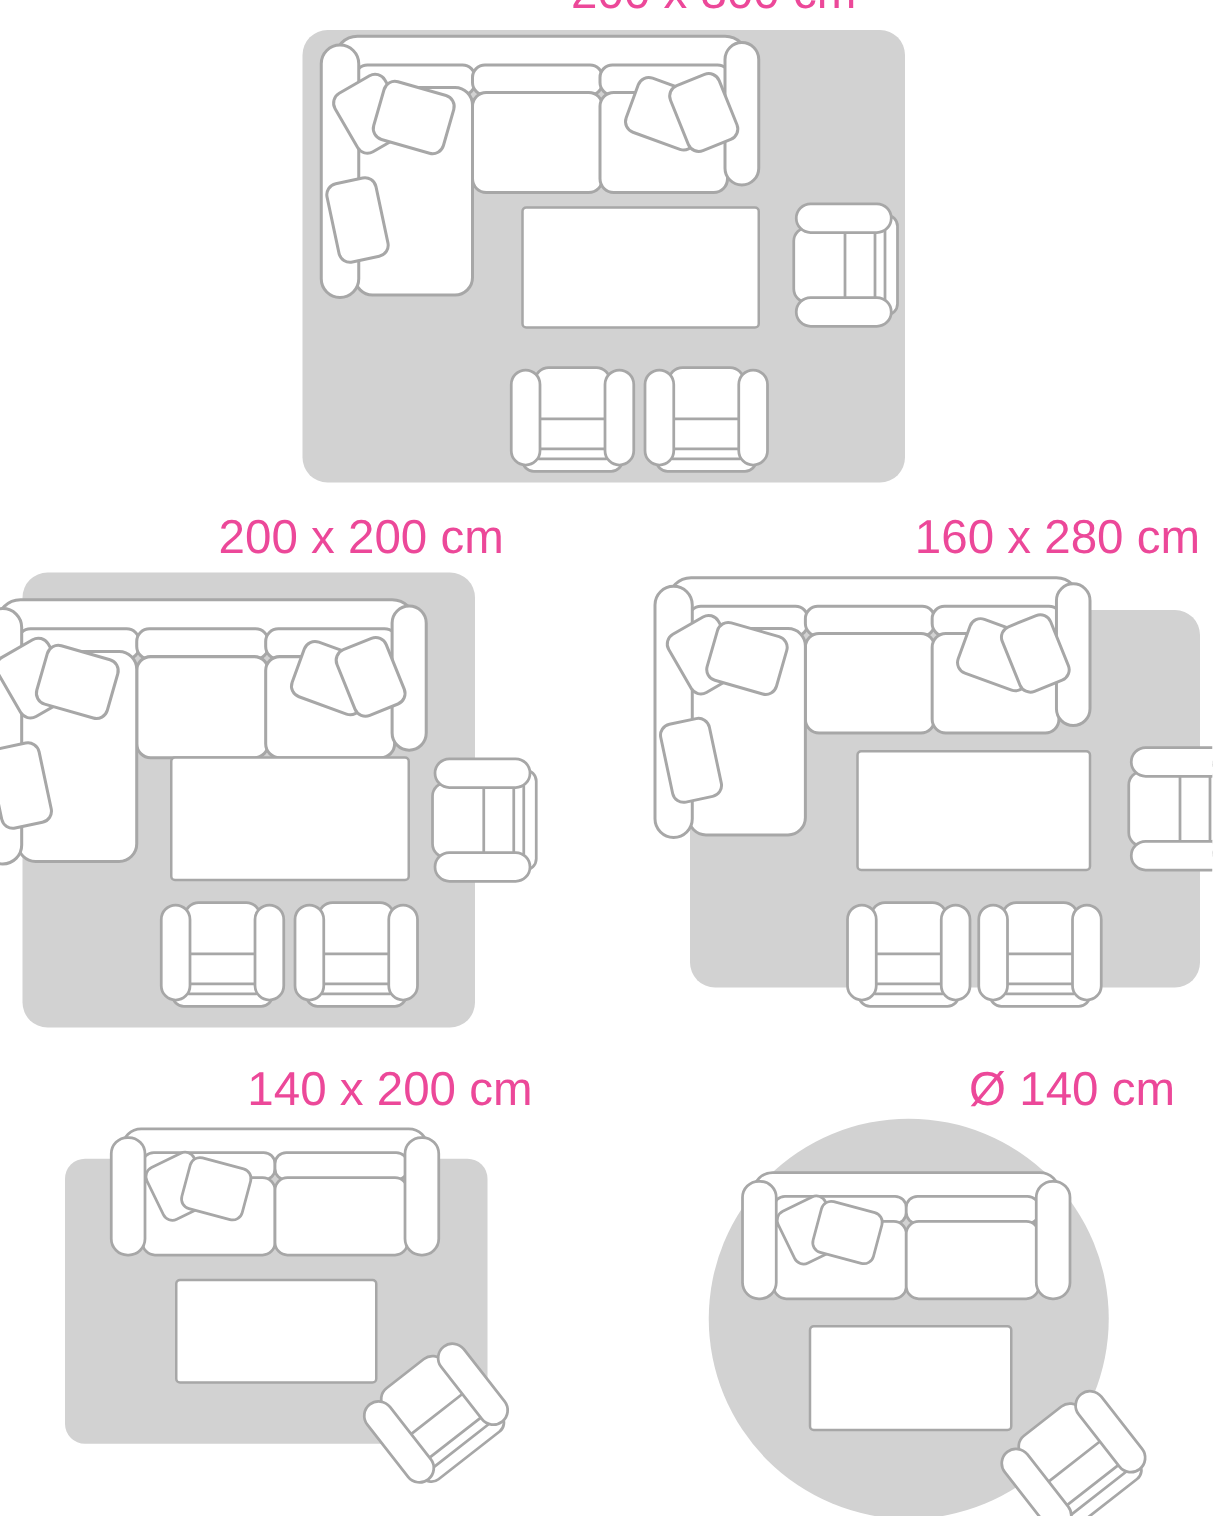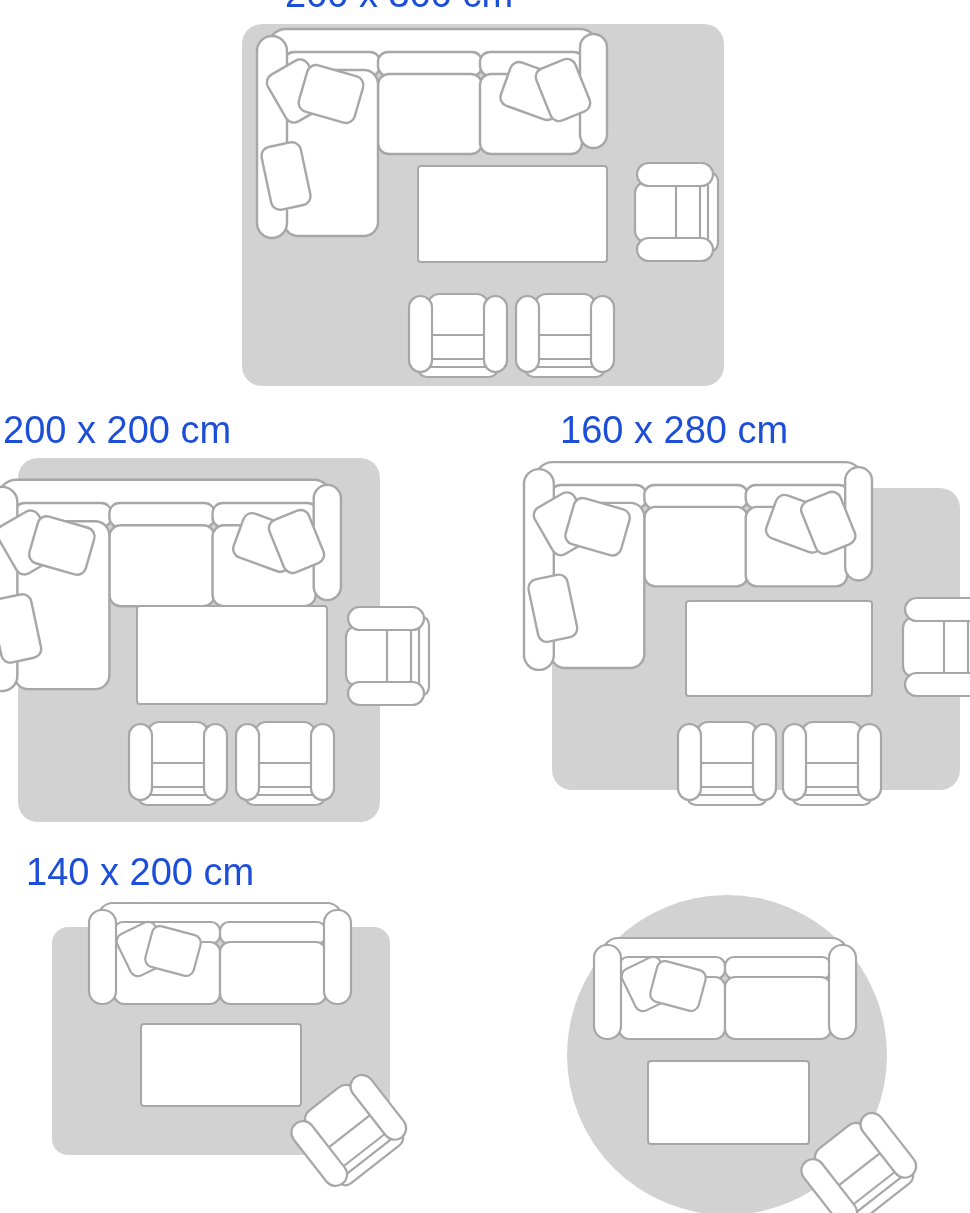--- a/index.html
+++ b/index.html
@@ -1,22 +1,22 @@
 <!DOCTYPE html>
 <html><head>
 <meta charset="utf-8">
 <style>
   html,body{margin:0;padding:0;background:#ffffff;}
   .canvas{
     position:relative;width:970px;height:1213px;overflow:hidden;
     background:#ffffff;font-family:"Liberation Sans",sans-serif;
   }
   .size-label{
-    position:absolute;width:400px;text-align:left;
-    font-size:38px;line-height:44px;color:#1d4ed8;white-space:nowrap;
+    position:absolute;width:400px;text-align:right;
+    font-size:38px;line-height:44px;color:#ec4899;white-space:nowrap;
   }
   .rug{position:absolute;background:#d2d2d2;}
   .rug.rect{border-radius:20px;}
   .rug.round{border-radius:50%;}
   .furn{position:absolute;}
   .furn svg{display:block;width:100%;height:100%;overflow:visible;}
   .table{
     position:absolute;background:#ffffff;border:2px solid #a7a7a7;
     border-radius:4px;box-sizing:border-box;
   }
@@ -152,20 +152,21 @@
         <use href="#sofa-2seat" xlink:href="#sofa-2seat"></use>
       </svg>
   </div>
   <div class="table" style="left:140px;top:1023px;width:162px;height:84px;"></div>
   <div class="furn" style="left:300px;top:1089px;width:100px;height:86px;transform:rotate(-38deg);">
     <svg>
         <use href="#armchair" xlink:href="#armchair"></use>
       </svg>
   </div>
 
+  <div class="size-label" style="left:540px;top:850px;">Ø 140 cm</div>
   <div class="rug round" style="left:567px;top:895px;width:320px;height:320px;"></div>
   <div class="furn" style="left:593px;top:937px;width:264px;height:106px;">
     <svg>
         <use href="#sofa-2seat" xlink:href="#sofa-2seat"></use>
       </svg>
   </div>
   <div class="table" style="left:647px;top:1060px;width:163px;height:85px;"></div>
   <div class="furn" style="left:810px;top:1127px;width:100px;height:86px;transform:rotate(-38deg);">
     <svg>
         <use href="#armchair" xlink:href="#armchair"></use>

